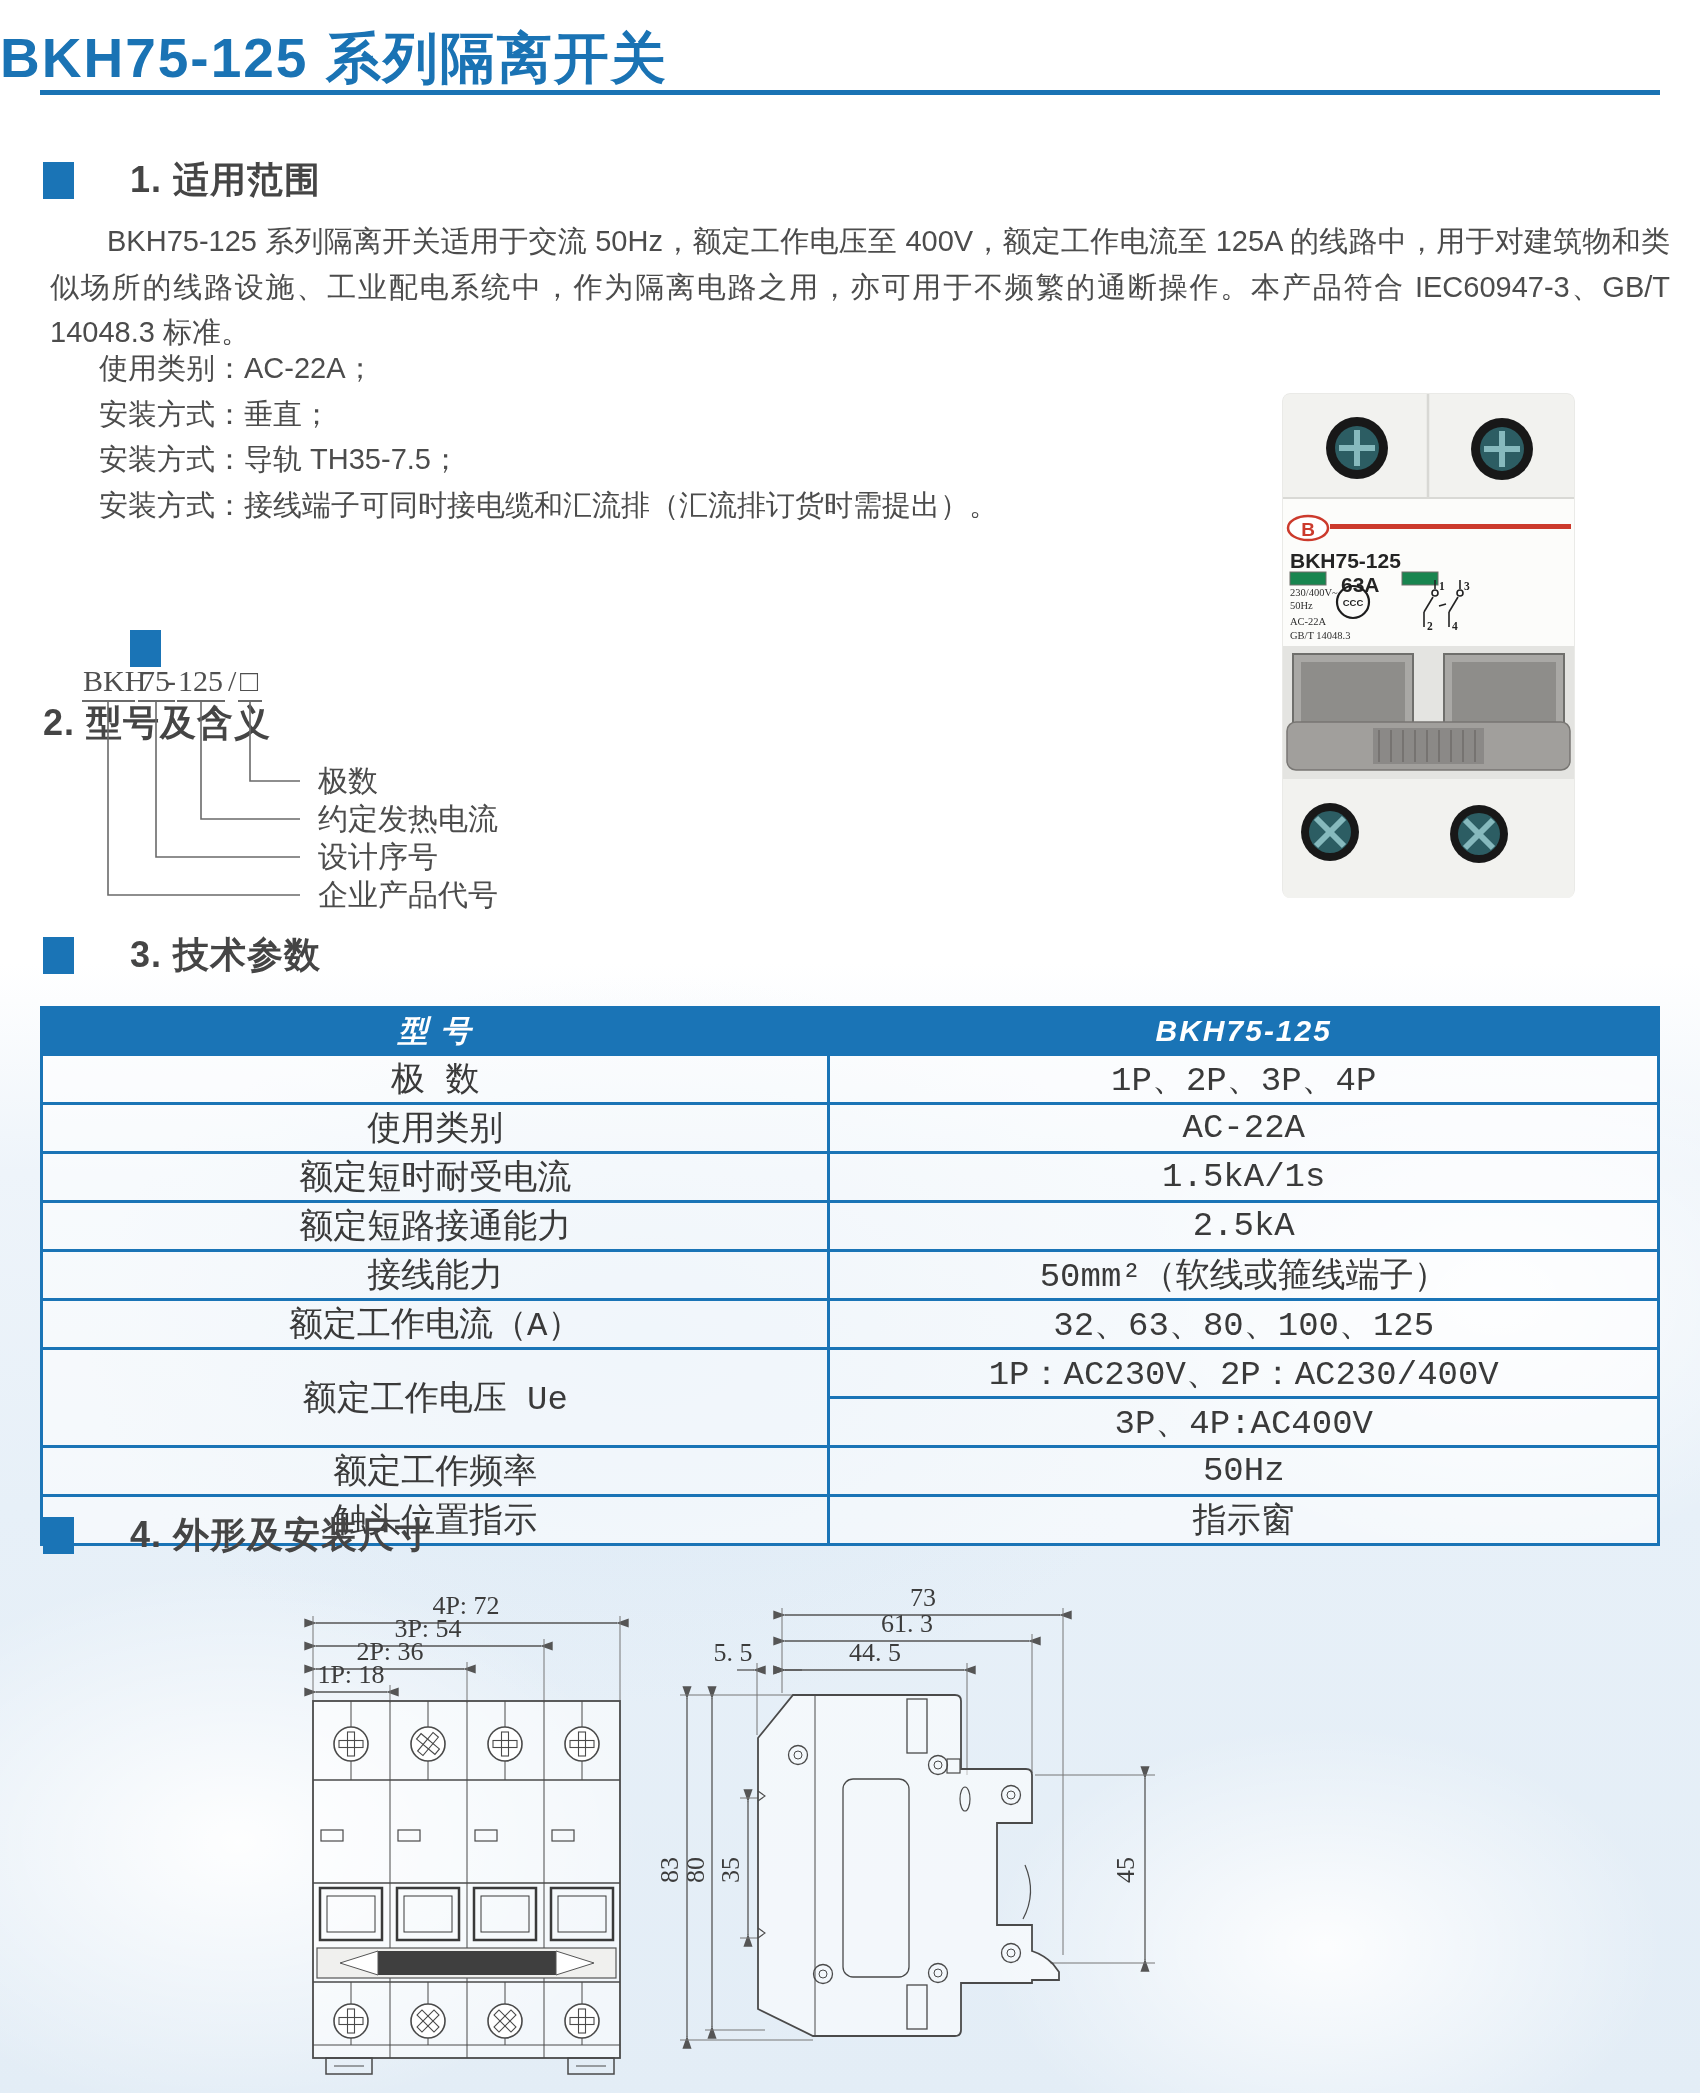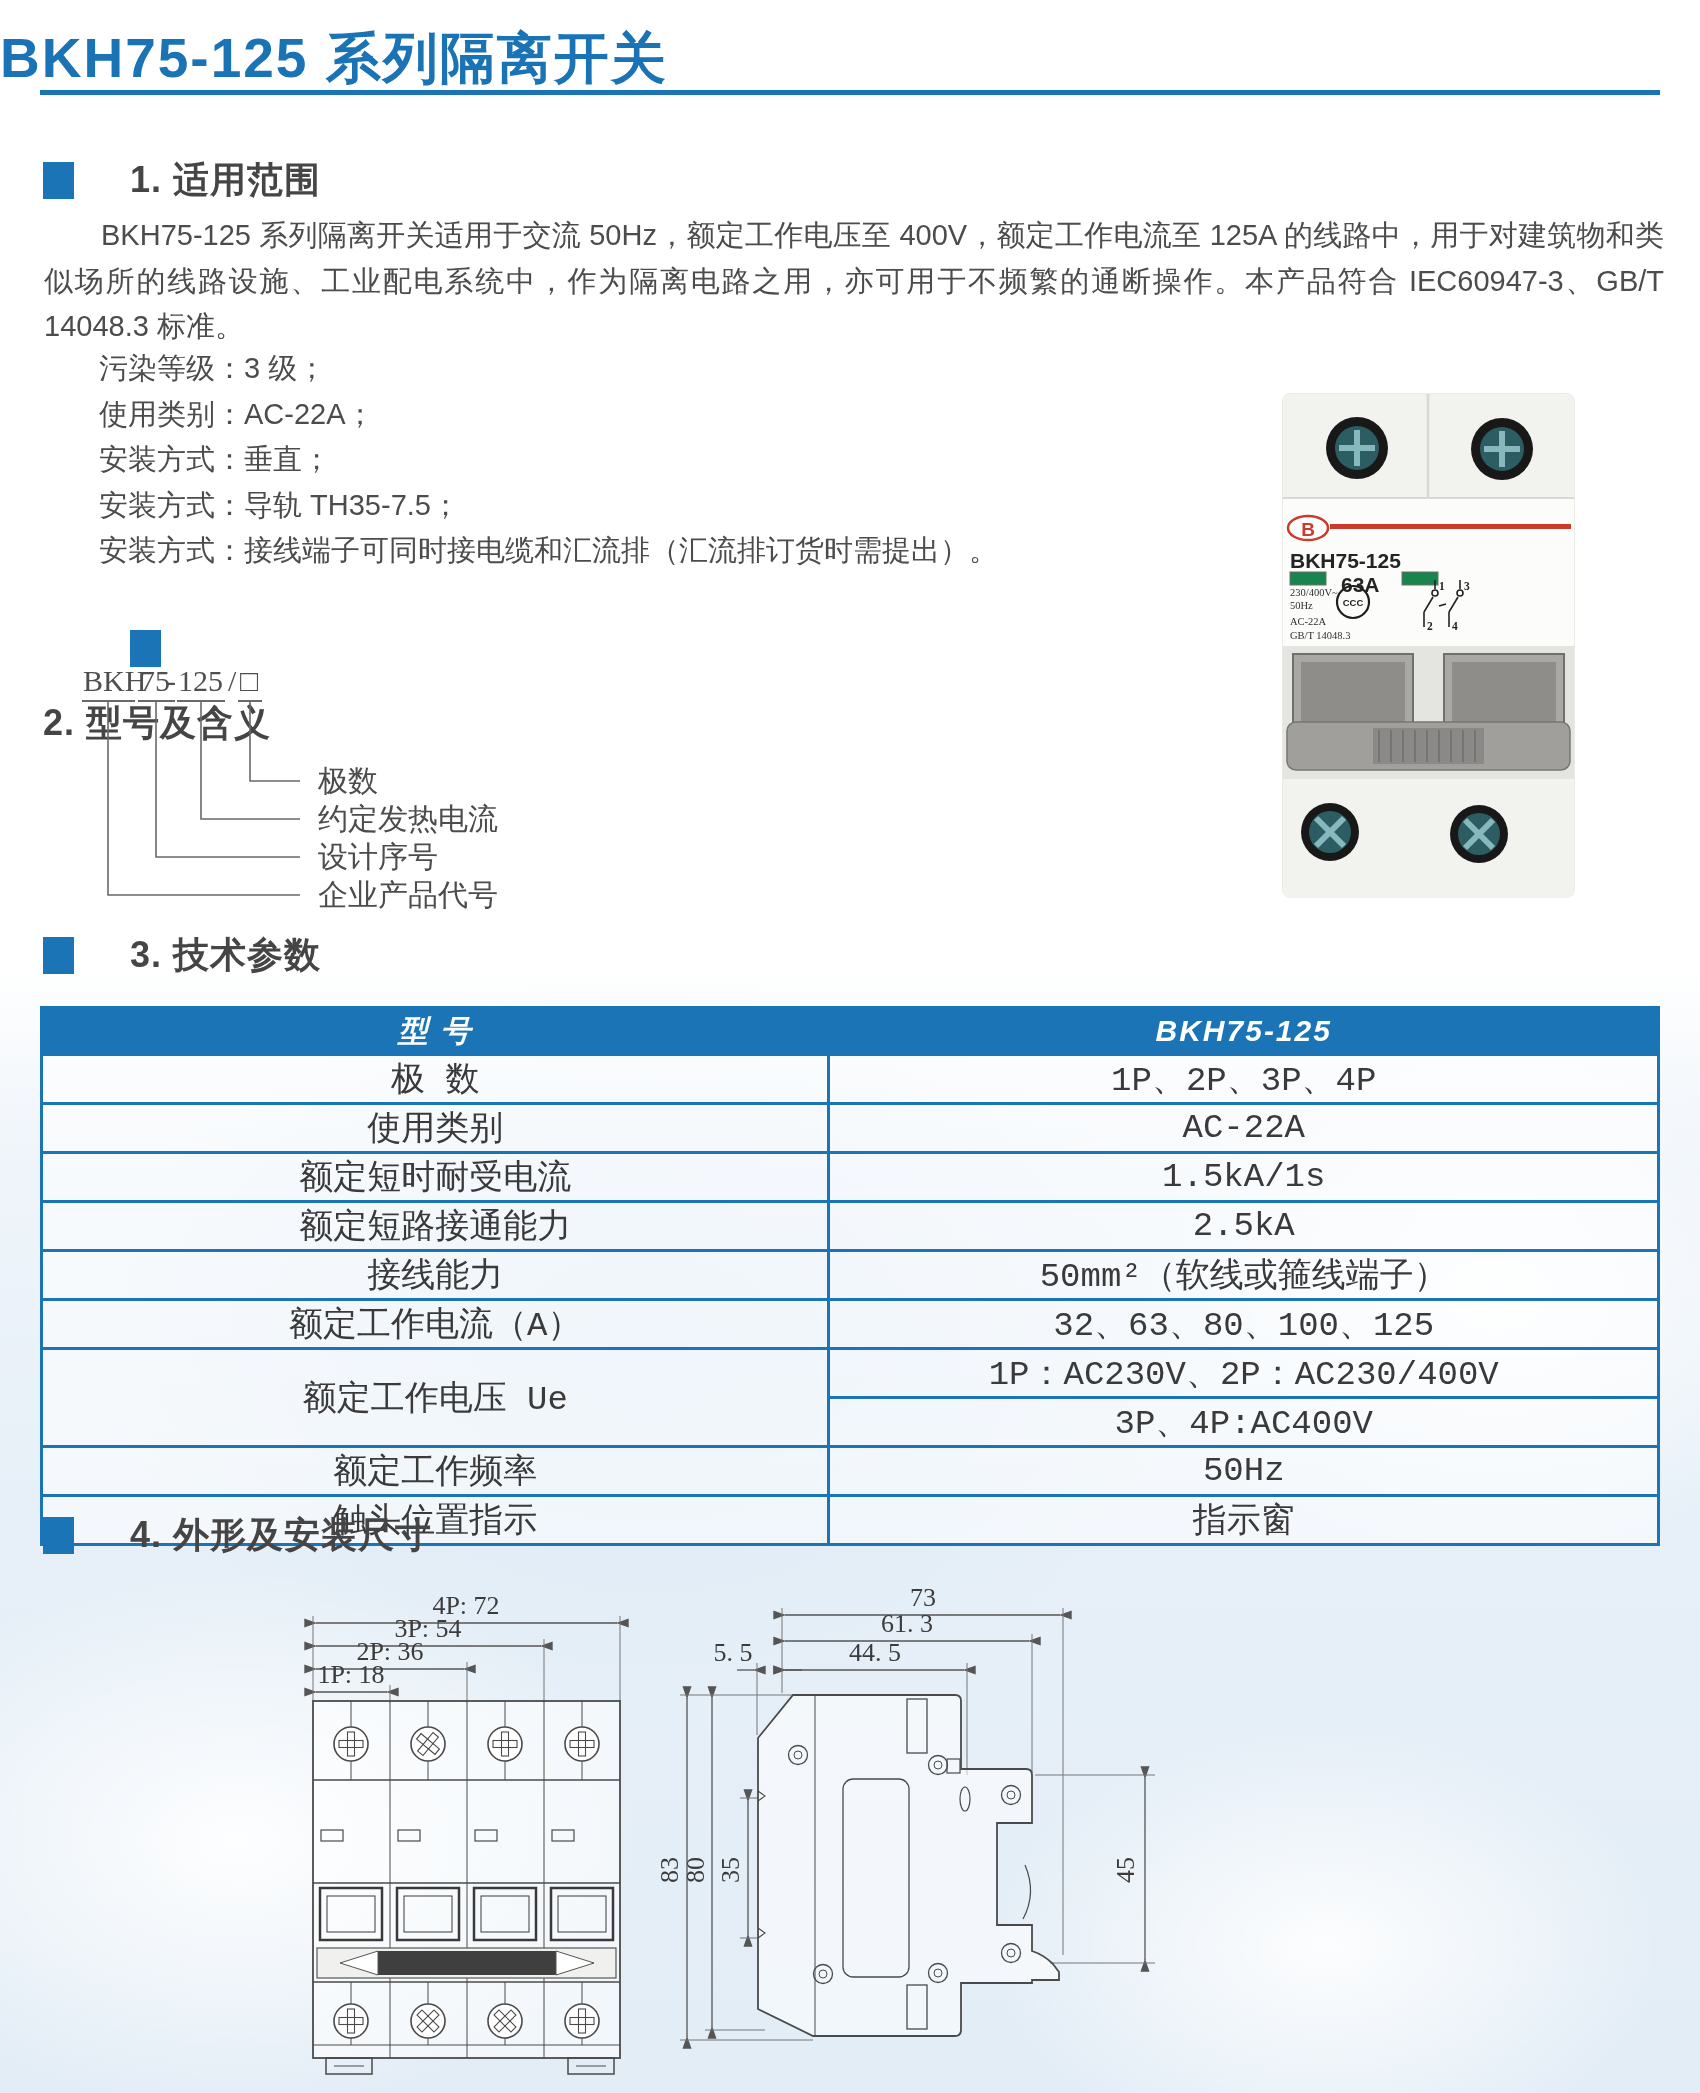--- a/index.html
+++ b/index.html
@@ -18,21 +18,21 @@
   }
   .page-title{
     position:absolute;top:22px;left:0;width:100%;text-align:left;
     font-size:55px;font-weight:bold;color:#1a73b4;letter-spacing:2px;margin:0;
   }
   .title-rule{position:absolute;top:90px;left:40px;width:1620px;height:5px;background:#1a73b4;}
   .sec-head{position:absolute;display:flex;align-items:center;gap:32px;}
   .sec-square{width:31px;height:37px;background:#1a74b6;margin-right:24px;flex:0 0 auto;}
   .sec-title{font-size:36px;font-weight:bold;color:#454545;letter-spacing:1px;white-space:nowrap;}
   .intro{
-    position:absolute;top:211px;left:42px;width:1620px;margin:2px;
+    position:absolute;top:211px;left:42px;width:1620px;margin:8px;
     font-size:29px;line-height:45.5px;color:#4c4c4c;text-indent:57px;text-align:justify;
   }
   .specs{position:absolute;top:346px;left:99px;font-size:29px;line-height:45.5px;color:#4c4c4c;}
   .photo{position:absolute;left:1277px;top:392px;width:303px;height:508px;}
   .model-svg{position:absolute;left:78px;top:658px;width:500px;height:262px;}
   .params{
     position:absolute;top:1006px;left:40px;width:1620px;border-collapse:collapse;
     table-layout:fixed;
   }
   .params th,.params td{border:3px solid #1a74b6;text-align:center;padding:0;}
@@ -55,21 +55,20 @@
 
   <h1 class="page-title">BKH75-125 系列隔离开关</h1>
   <div class="title-rule"></div>
 
   <div class="sec-head" style="top:156px;left:43px;">
     <span class="sec-square"></span>
     <span class="sec-title">1. 适用范围</span>
   </div>
   <p class="intro">BKH75-125 系列隔离开关适用于交流 50Hz，额定工作电压至 400V，额定工作电流至 125A 的线路中，用于对建筑物和类似场所的线路设施、工业配电系统中，作为隔离电路之用，亦可用于不频繁的通断操作。本产品符合 IEC60947-3、GB/T 14048.3 标准。</p>
   <div class="specs">
-    <div>污染等级：3 级；</div>
     <div>使用类别：AC-22A；</div>
     <div>安装方式：垂直；</div>
     <div>安装方式：导轨 TH35-7.5；</div>
     <div>安装方式：接线端子可同时接电缆和汇流排（汇流排订货时需提出）。</div>
   </div>
 
   <svg class="photo" viewBox="0 0 303 508">
     <rect x="6" y="2" width="291" height="503" rx="7" fill="#fbfbf9" stroke="#e3e3e0" stroke-width="1.5"></rect>
 
     <path d="M6,106 V9 Q6,2 13,2 H290 Q297,2 297,9 V106 Z" fill="#f2f2ef"></path>

